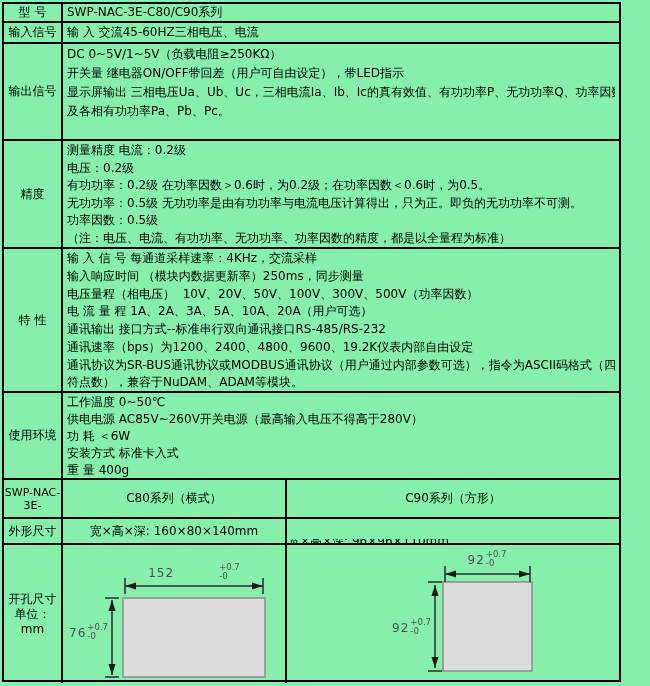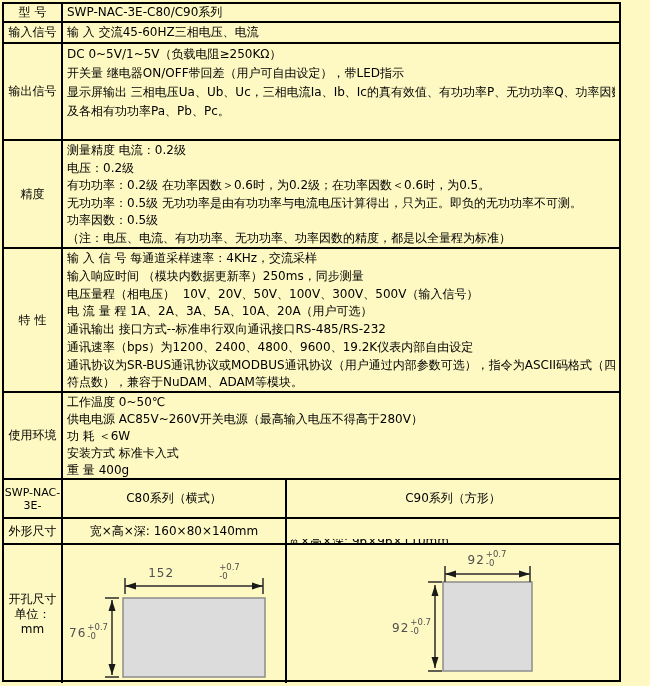--- a/index.html
+++ b/index.html
@@ -1,16 +1,16 @@
 <!DOCTYPE html>
 <html><head>
 <meta charset="utf-8">
 <style>
   html,body{margin:0;padding:0;background:#ffffff;}
-  .page{position:relative;width:650px;height:686px;background:#fef9c3;
+  .page{position:relative;width:650px;height:686px;background:#86efac;
         font-family:"DejaVu Sans","Liberation Sans",sans-serif;color:#000;}
   .spec-table{position:absolute;left:2px;top:2px;width:619px;height:680px;
         box-sizing:border-box;border:2px solid #000;display:flex;flex-direction:column;}
   .row{display:flex;box-sizing:border-box;border-bottom:2px solid #000;flex:none;}
   .row:last-child{border-bottom:none;}
   .r1{height:19px}.r2{height:21px}.r3{height:97px}.r4{height:108px}
   .r5{height:144px}.r6{height:87px}.r7{height:39px}.r8{height:26px}.r9{height:138px}
   .lbl{width:59px;box-sizing:border-box;border-right:2px solid #000;flex:none;
        display:flex;flex-direction:column;align-items:center;justify-content:center;
        font-size:12px;text-align:center;line-height:15px;overflow:hidden;}
@@ -76,21 +76,21 @@
         <div class="ln">功率因数：0.5级</div>
         <div class="ln">（注：电压、电流、有功功率、无功功率、功率因数的精度，都是以全量程为标准）</div>
       </div>
     </div>
 
     <div class="row r5">
       <div class="lbl">特 性</div>
       <div class="content lh177">
         <div class="ln">输 入 信 号 每通道采样速率：4KHz，交流采样</div>
         <div class="ln">输入响应时间 （模块内数据更新率）250ms，同步测量</div>
-        <div class="ln">电压量程（相电压）  10V、20V、50V、100V、300V、500V（输入信号）</div>
+        <div class="ln">电压量程（相电压）  10V、20V、50V、100V、300V、500V（功率因数）</div>
         <div class="ln">电 流 量 程 1A、2A、3A、5A、10A、20A（用户可选）</div>
         <div class="ln">通讯输出 接口方式--标准串行双向通讯接口RS-485/RS-232</div>
         <div class="ln">通讯速率（bps）为1200、2400、4800、9600、19.2K仪表内部自由设定</div>
         <div class="ln">通讯协议为SR-BUS通讯协议或MODBUS通讯协议（用户通过内部参数可选），指令为ASCII码格式（四字节</div>
         <div class="ln">符点数），兼容于NuDAM、ADAM等模块。</div>
       </div>
     </div>
 
     <div class="row r6">
       <div class="lbl">使用环境</div>

